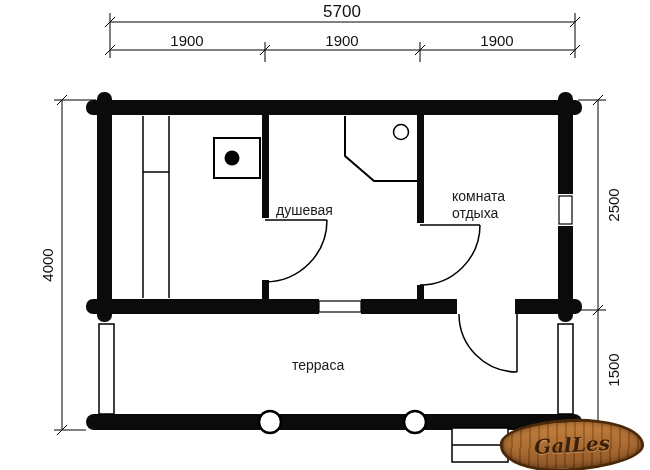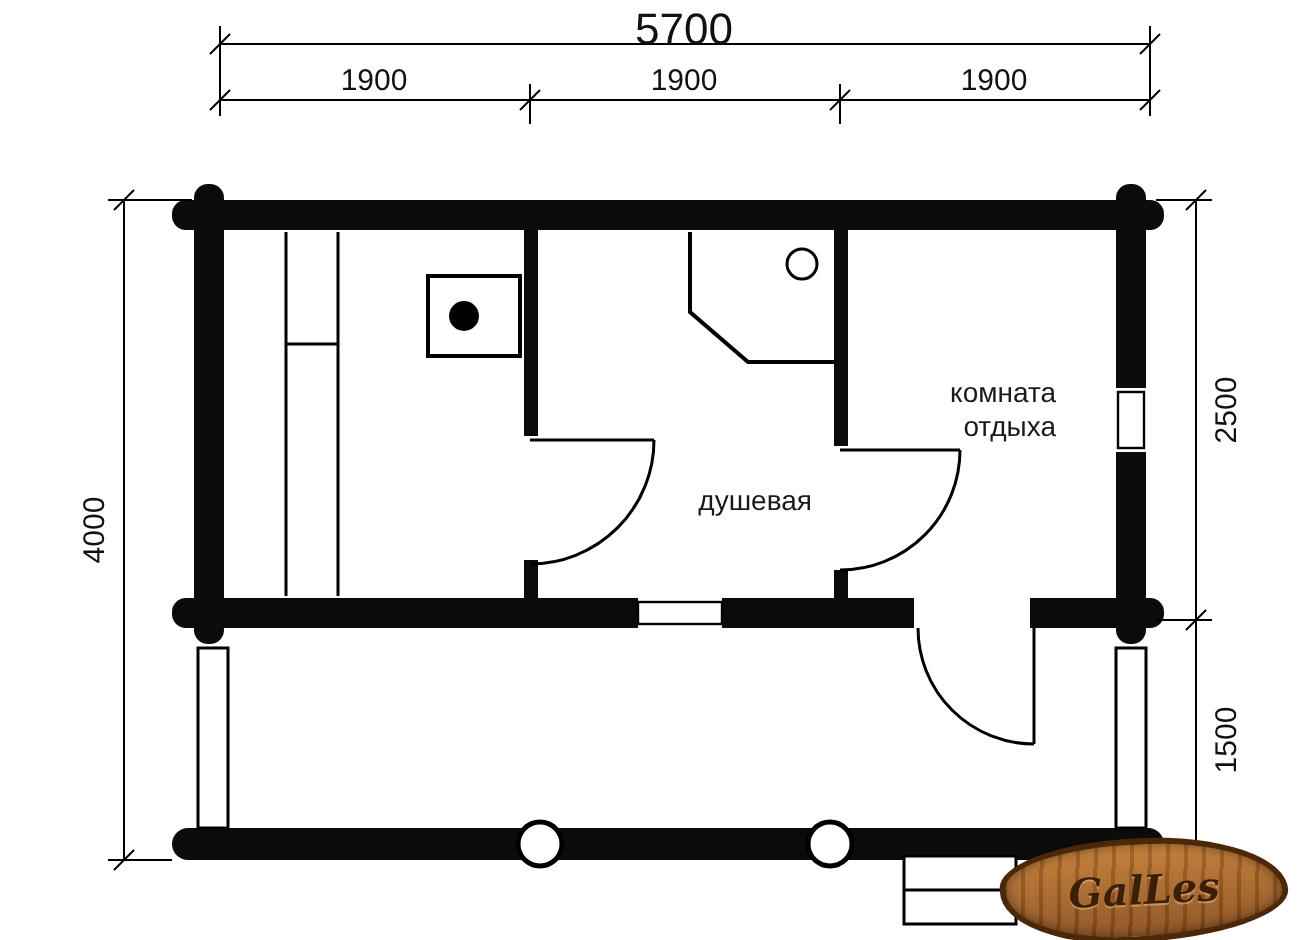--- a/index.html
+++ b/index.html
@@ -3,23 +3,23 @@
 <meta charset="utf-8">
 <style>
   html,body{margin:0;padding:0;background:#ffffff;}
   #canvas{
     position:relative;width:650px;height:470px;background:#ffffff;
     font-family:"Liberation Sans",sans-serif;overflow:hidden;
   }
   #plan-svg{position:absolute;left:0;top:0;}
   .lbl{position:absolute;color:#111;}
   .dim{font-size:15px;text-align:center;}
-  .dim-big{font-size:22px;}
+  .dim-big{font-size:17px;}
   .rot{transform:rotate(-90deg);transform-origin:center center;height:16px;line-height:16px;}
-  .room{font-size:14px;text-align:right;line-height:1.2;color:#1a1a1a;}
+  .room{font-size:14px;text-align:left;line-height:1.2;color:#1a1a1a;}
   #logo{
     position:absolute;left:500px;top:419px;width:138px;height:46px;
     transform:rotate(-3deg);
     background:
       repeating-linear-gradient(94deg, rgba(40,15,0,0.18) 0 2px, rgba(255,255,255,0.05) 2px 9px),
       linear-gradient(#c47c34,#8a4f1d);
     border:3px solid #4a2808;
     border-radius:48% 52% 55% 45% / 42% 58% 44% 56%;
     box-shadow:inset 0 0 6px rgba(0,0,0,0.45);
     display:flex;align-items:center;justify-content:center;
@@ -143,20 +143,21 @@
   </svg>
 
   <div class="lbl dim dim-big" style="left:292px;top:2px;width:100px;">5700</div>
   <div class="lbl dim" style="left:147px;top:32px;width:80px;">1900</div>
   <div class="lbl dim" style="left:302px;top:32px;width:80px;">1900</div>
   <div class="lbl dim" style="left:457px;top:32px;width:80px;">1900</div>
   <div class="lbl dim rot" style="left:20px;top:257px;width:56px;text-align:center;">4000</div>
   <div class="lbl dim rot" style="left:586px;top:197px;width:56px;text-align:center;">2500</div>
   <div class="lbl dim rot" style="left:586px;top:362px;width:56px;text-align:center;">1500</div>
 
-  <div class="lbl room" style="left:306px;top:202px;width:100px;margin-top:40px;">душевая</div>
+  <div class="lbl room" style="left:276px;top:202px;width:100px;">душевая</div>
   <div class="lbl room" style="left:452px;top:188px;width:76px;">комната отдыха</div>
+  <div class="lbl room" style="left:292px;top:357px;width:100px;">терраса</div>
 
   <div id="logo">
     <span class="logo-text">GalLes</span>
   </div>
 
 </div>
 
 </body></html>

